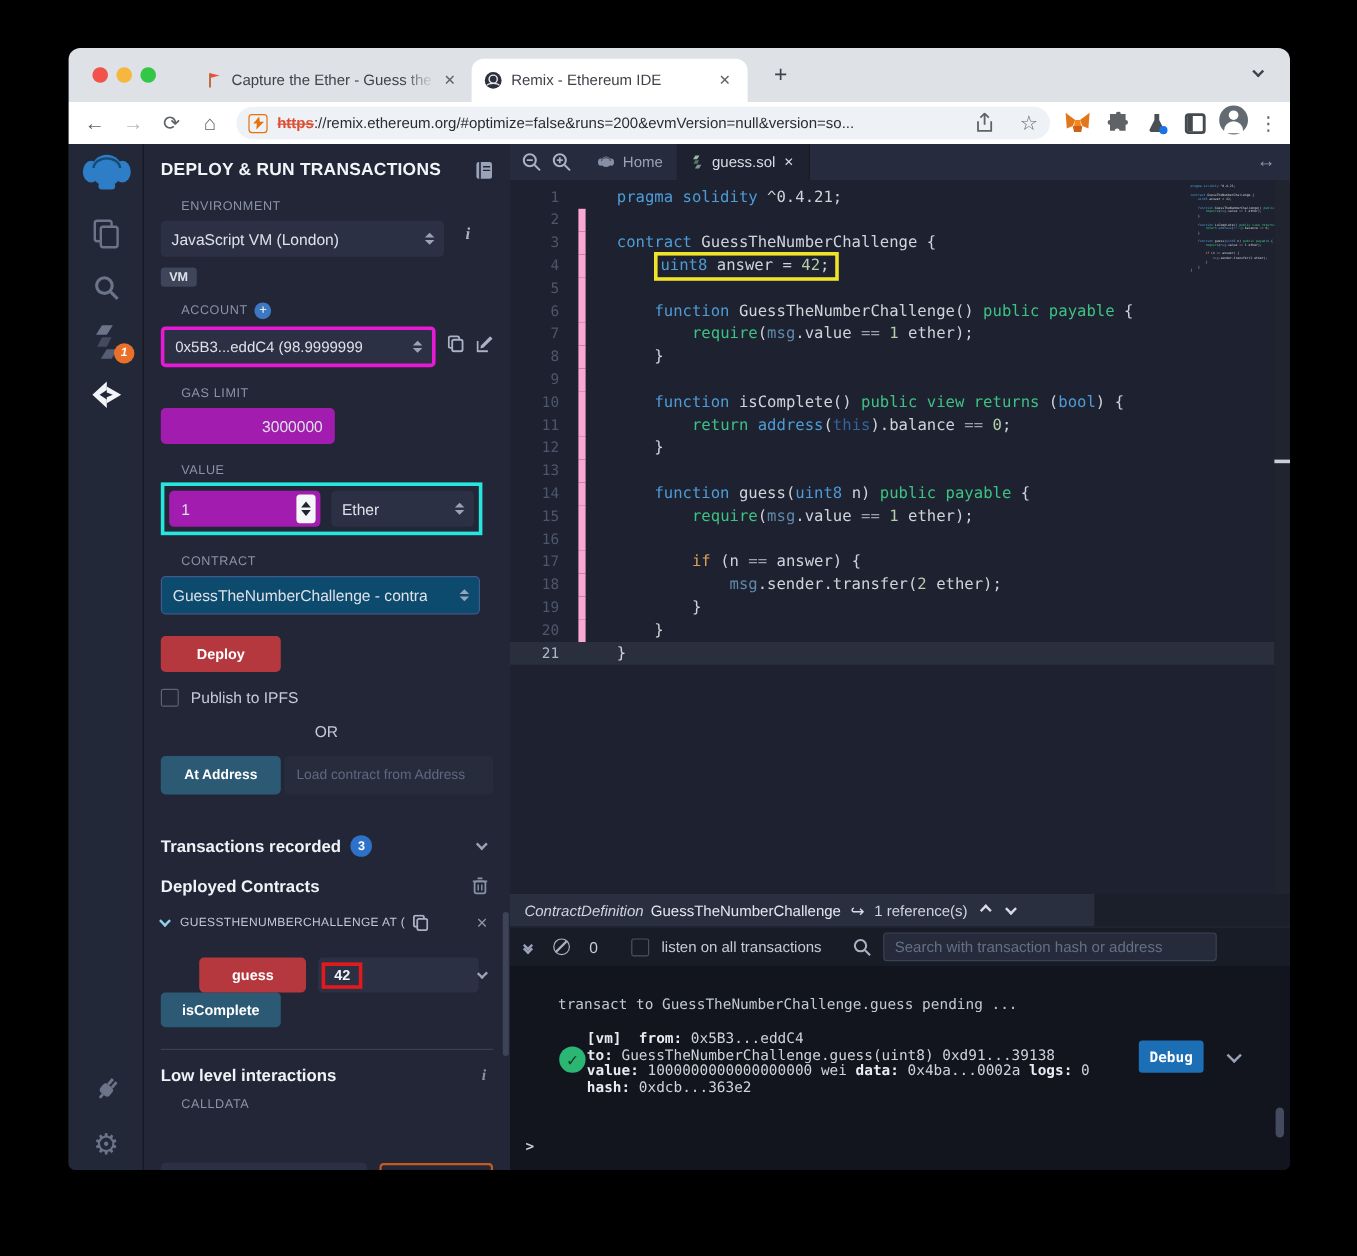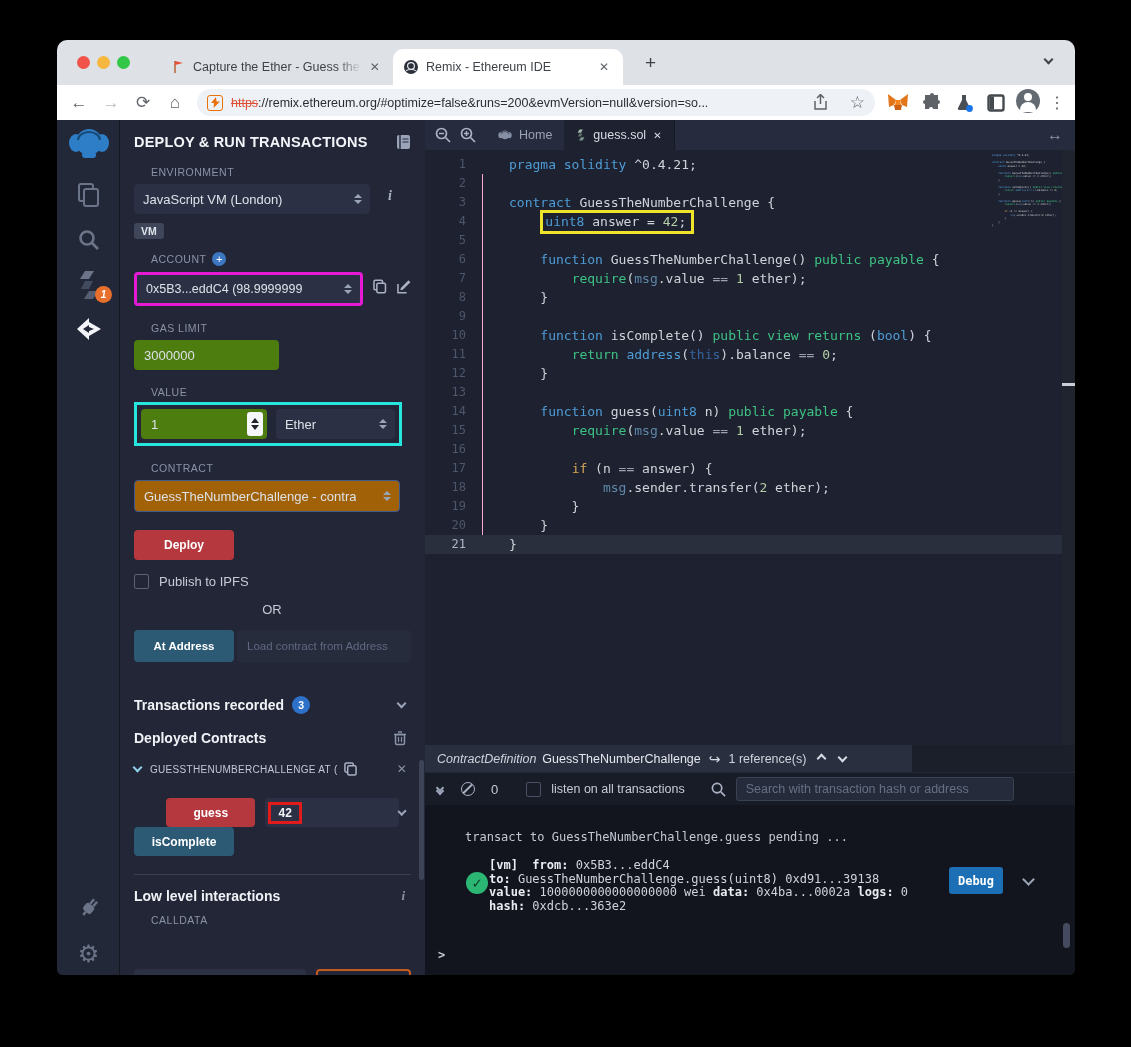--- a/index.html
+++ b/index.html
@@ -13,21 +13,21 @@
   .tab{position:absolute;top:9px;height:36px;display:flex;align-items:center;padding:0 10px;font-size:12.5px;color:#3f4349;}
   .tab.active{background:#fff;border-radius:10px 10px 0 0;}
   .tab .ttl{white-space:nowrap;overflow:hidden;max-width:170px;position:relative;}
   .fadeR{position:absolute;right:28px;top:0;bottom:0;width:26px;background:linear-gradient(to right,rgba(222,225,230,0),#dee1e6);}
   .tabx{margin-left:10px;font-size:12px;color:#5f6368;}
   .toolbar{position:absolute;left:0;top:45px;width:100%;height:35px;background:#fff;display:flex;align-items:center;}
   .navic{font-size:17px;color:#5f6368;width:32px;text-align:center;}
   .navic.dis{color:#b6bac0;}
   .omnibox{position:absolute;left:140px;top:4px;width:678px;height:27px;border-radius:14px;background:#eef1f5;display:flex;align-items:center;padding:0 10px;}
   .urltxt{font-size:12.5px;color:#2a2d31;white-space:nowrap;overflow:hidden;margin-left:8px;flex:1;}
-  .https{color:#dd4f35;text-decoration:line-through;}
+  .https{color:#dd4f35;text-decoration:line-through;font-weight:bold;}
   .boltbox{width:16px;height:16px;border:1.5px solid #e8710a;border-radius:3px;display:flex;align-items:center;justify-content:center;flex:none;}
   .extic{width:33px;text-align:center;flex:none;}
   .chev{display:inline-block;width:7px;height:7px;border-right:2px solid #9aa3b8;border-bottom:2px solid #9aa3b8;transform:rotate(45deg);}
   .chev.up{transform:rotate(-135deg);}
   .chev.dark{border-color:#3f4349;}
   .avatar{width:24px;height:24px;border-radius:50%;background:#636a71;position:relative;display:inline-block;}
   .avatar:before{content:"";position:absolute;left:8px;top:4px;width:8px;height:8px;border-radius:50%;background:#fff;}
   .avatar:after{content:"";position:absolute;left:4px;top:13px;width:16px;height:10px;border-radius:8px 8px 0 0;background:#fff;}
 
   
@@ -40,21 +40,21 @@
   .sp-title{display:flex;align-items:center;justify-content:space-between;padding:14px 14px 0 14px;color:#f2f4f8;font-size:14.5px;font-weight:700;letter-spacing:.2px;}
   .lbl{font-size:10.5px;color:#8b93a7;letter-spacing:.5px;margin-top:16px;padding-left:17px;}
   .sel{height:30px;background:#2b3044;border-radius:4px;display:flex;align-items:center;padding:0 9px;font-size:13px;color:#dde1e8;position:relative;margin-top:6px;}
   .carets{position:absolute;right:8px;top:0;bottom:0;display:flex;flex-direction:column;justify-content:center;gap:2px;}
   .carets i{width:0;height:0;border-left:4px solid transparent;border-right:4px solid transparent;}
   .carets .u{border-bottom:4px solid #9aa3b8;}
   .carets .d{border-top:4px solid #9aa3b8;}
   .vmbadge{display:inline-block;margin-top:9px;background:#3f465a;color:#dfe3ea;font-size:10.5px;font-weight:bold;padding:2px 7px;border-radius:3px;}
   .row{display:flex;align-items:center;}
   .icbtn{color:#aab2c4;margin-left:10px;font-size:14px;}
-  .input{height:30px;background:#4d7c0f;border-radius:4px;display:flex;align-items:center;padding:0 10px;font-size:13px;color:#dde1e8;margin-top:6px;}
+  .input{height:30px;background:#a21caf;border-radius:4px;display:flex;align-items:center;padding:0 10px;font-size:13px;color:#dde1e8;margin-top:6px;justify-content:flex-end;}
   .hl-magenta{border:3px solid #e61ad5;}
   .hl-cyan{border:3px solid #26e6de;}
   .stepper{width:16px;height:24px;background:#f5f6f8;border-radius:3px;margin-left:auto;display:flex;flex-direction:column;align-items:center;justify-content:center;gap:2px;}
   .stepper i{width:0;height:0;border-left:4px solid transparent;border-right:4px solid transparent;}
   .stepper .u{border-bottom:5px solid #20242c;}
   .stepper .d{border-top:5px solid #20242c;}
   .btn{border-radius:4px;color:#fff;font-size:12px;font-weight:bold;display:flex;align-items:center;justify-content:center;}
   .btn.red{background:#b5383f;}
   .btn.teal{background:#2c5a75;}
   .cb{width:15px;height:15px;border:1.5px solid #5b6375;border-radius:2px;flex:none;}
@@ -74,21 +74,21 @@
   
   .main{position:absolute;left:368px;top:0;width:650px;height:100%;}
   .edtabs{position:absolute;left:0;top:0;width:100%;height:30px;background:#262b3d;display:flex;align-items:center;}
   .edtab{height:30px;display:flex;align-items:center;padding:0 12px;font-size:12.5px;color:#9aa3b5;gap:7px;}
   .edtab.active{background:#1e2230;color:#d7dbe3;border-right:1px solid #161a24;}
   .editor{position:absolute;left:0;top:30px;width:100%;height:595px;background:#1e2230;font-family:"DejaVu Sans Mono",monospace;font-size:13px;}
   .cl{display:flex;height:19px;line-height:19px;width:565px;white-space:pre;}
   .cl.active{background:#2a2f3e;width:637px;}
   .ln{width:57px;flex:none;text-align:right;padding-right:16px;color:#4d566b;font-size:12px;}
   .cl.active .ln{color:#aeb6c8;}
-  .ct{border-left:1px solid #f9a8d4;padding-left:26px;}
+  .ct{border-left:6px solid #f9a8d4;padding-left:26px;}
   .cl.active .ct,.cl:first-child .ct{border-left-color:transparent;}
   .tk-kw{color:#4e9cd6}.tk-grn{color:#3dc283}.tk-num{color:#b5cea8}.tk-msg{color:#5f87a8}
   .tk-ths{color:#35639b}.tk-ctl{color:#d7a559}.tk-op{color:#9aa1ad}.tk-pl{color:#cfd3da}
   .codebox{border:3px solid #efe42a;padding:1px 5px 2px 2px;}
   .minimap{position:absolute;left:567px;top:4px;width:66px;font-size:2.6px;line-height:3.5px;white-space:pre;font-family:"DejaVu Sans Mono",monospace;}
   .scrollstrip{position:absolute;right:0;top:0;width:13px;height:100%;background:#20242f;}
   .scrollmark{position:absolute;right:0;top:233px;width:13px;height:3px;background:#c9ced8;}
 
   
   .defrow{position:absolute;left:0;top:625px;width:100%;height:27px;background:#1b1f2a;}
@@ -302,21 +302,21 @@
           <div class="sel" style="width:121px;margin-top:0;">
             <span>Ether</span>
             <span class="carets">
                 <i class="u"></i>
                 <i class="d"></i>
               </span>
           </div>
         </div>
 
         <div class="lbl">CONTRACT</div>
-        <div class="sel" style="width:266px;height:32px;background:#a16207;border:1px solid #3e5a8f;">
+        <div class="sel" style="width:266px;height:32px;background:#0c4a6e;border:1px solid #3e5a8f;">
           <span style="white-space:nowrap;overflow:hidden;">GuessTheNumberChallenge - contra</span>
           <span class="carets">
               <i class="u"></i>
               <i class="d"></i>
             </span>
         </div>
 
         <div class="btn red" style="width:100px;height:30px;margin-top:18px;">Deploy</div>
 
         <div class="row" style="margin-top:14px;gap:10px;">

